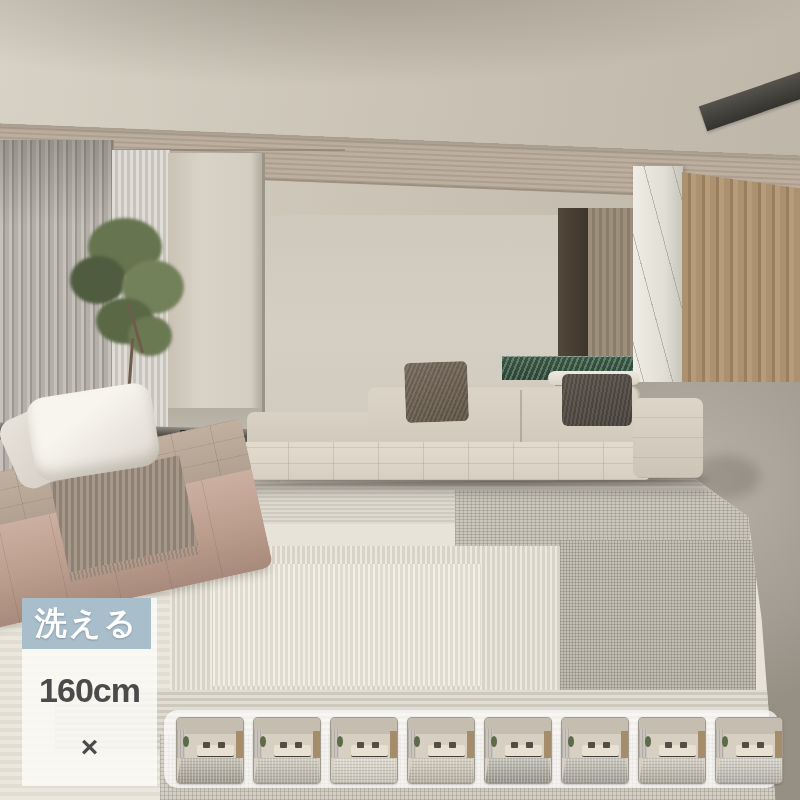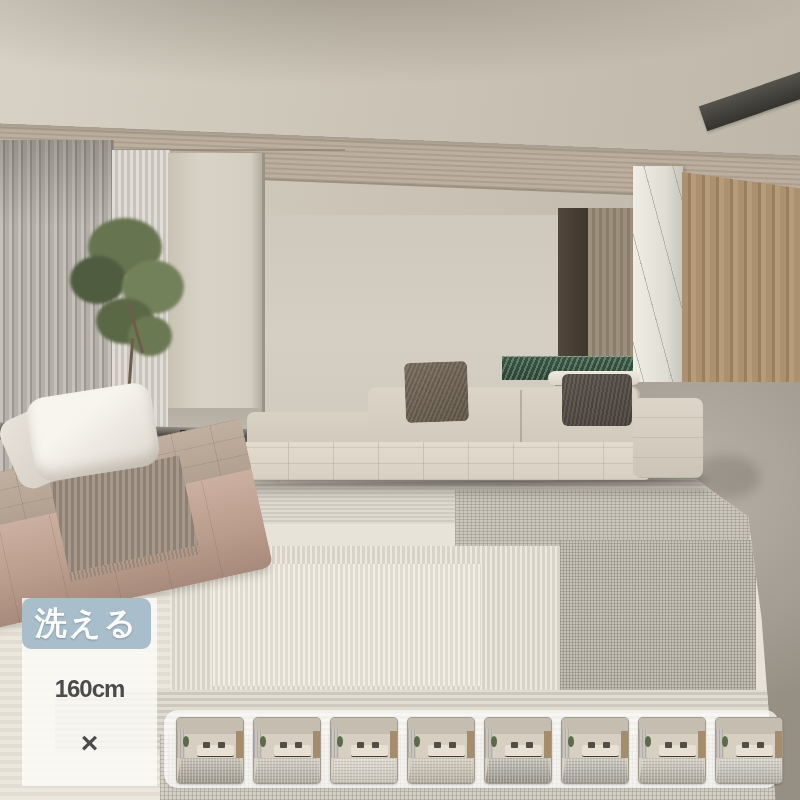--- a/index.html
+++ b/index.html
@@ -163,21 +163,21 @@
     box-shadow:inset 0 -9px 12px rgba(120,110,95,.28);}
 
   
   .size-panel{left:22px;top:598px;width:135px;height:188px;background:rgba(253,252,249,.8);}
   .badge{left:22px;top:598px;width:129px;height:51px;display:flex;align-items:center;justify-content:center;
     font-size:32px;font-weight:bold;letter-spacing:2px;color:#fff;background:#a8becb;
     text-shadow:0 1px 2px rgba(0,0,0,.22);}
   .size-stack{left:22px;top:649px;width:135px;height:137px;display:flex;flex-direction:column;
     align-items:center;justify-content:space-evenly;}
   .size-text{color:#4b4b4b;font-weight:600;line-height:1;}
-  .size-dim{font-size:24px;letter-spacing:-1px;}
+  .size-dim{font-size:34px;letter-spacing:-1px;}
   .size-x{font-size:30px;}
 
   .thumbbar{left:164px;top:710px;width:615px;height:78px;border-radius:14px;
     background:rgba(255,255,255,.72);box-shadow:0 1px 3px rgba(0,0,0,.10);}
   .thumbs{left:176px;top:717px;display:flex;gap:9px;}
   .thumb{position:relative;width:66px;height:65px;border-radius:5px;overflow:hidden;flex:0 0 auto;
     border:1px solid rgba(60,55,48,.35);box-shadow:0 1px 2px rgba(0,0,0,.18);background:#d6cfc2;}
   .t-ceil{position:absolute;left:0;top:0;width:100%;height:24%;
     background:#c5beb0;border-bottom:1px solid #9b9284;}
   .t-wall{position:absolute;left:0;top:24%;width:100%;height:32%;background:#d6cfc2;}
@@ -264,21 +264,21 @@
     <div class="daybed-front"></div>
   </div>
   <div class="abs book"></div>
   <div class="abs throw">
     <div class="fringe"></div>
   </div>
   <div class="abs wpillow-2"></div>
   <div class="abs wpillow-1"></div>
 
   <div class="abs size-panel" style="background: rgba(253, 252, 249, 0.8);"></div>
-  <div class="abs badge" style="background: rgb(168, 190, 203); color: rgb(255, 255, 255); border-radius: 9px;">
+  <div class="abs badge" style="background: rgb(168, 190, 203); color: rgb(255, 255, 255);">
     <span>洗える</span>
   </div>
   <div class="abs size-stack">
     <span class="size-text size-dim" style="color: rgb(75, 75, 75);">160cm</span>
     <span class="size-text size-x" style="color: rgb(75, 75, 75);">×</span>
   </div>
 
   <div class="abs thumbbar"></div>
   <div class="abs thumbs">
       <div class="thumb">

